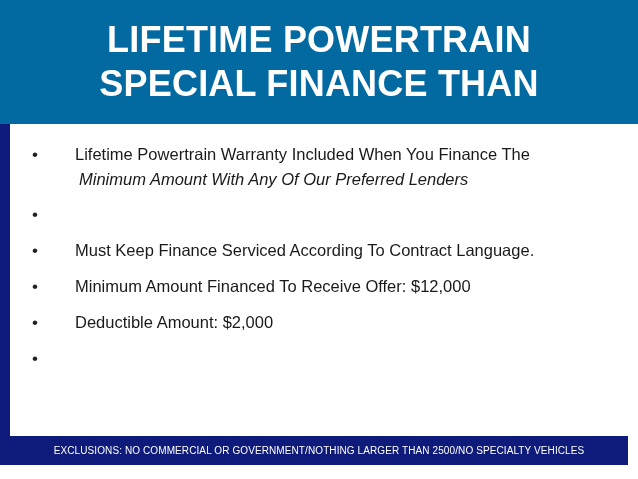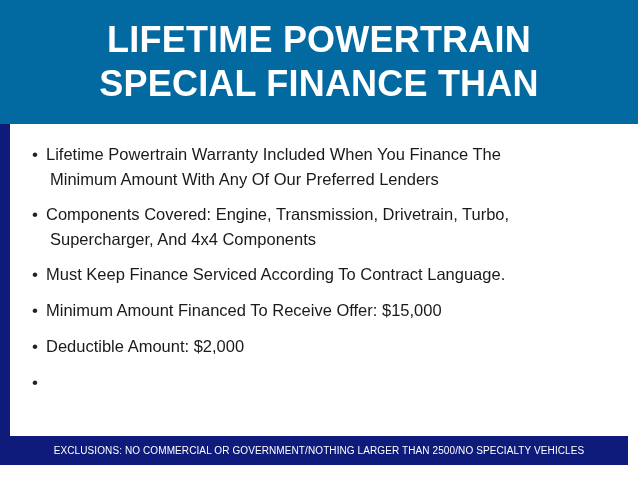--- a/index.html
+++ b/index.html
@@ -74,24 +74,26 @@
     color: #222222;
     font-size: 17px;
     line-height: 26px;
     text-align: center;
   }
   .bullet-text {
     color: #1a1a1a;
     font-size: 16.5px;
     line-height: 25px;
     letter-spacing: 0px;
+    margin-left: 29px;
   }
   .bullet-text .l2 {
     display: block;
     padding-left: 4px;
+    font-style: italic;
   }
   
   .footer {
     position: absolute;
     left: 10px;
     top: 436px;
     width: 618px;
     height: 29px;
     background: #0f1b7a;
     display: flex;
@@ -131,37 +133,33 @@
     <div class="bullet">
       <span class="bullet-dot">•</span>
       <span class="bullet-text">
         <span>Lifetime Powertrain Warranty Included When You Finance The</span>
         <span class="l2">Minimum Amount With Any Of Our Preferred Lenders</span>
       </span>
     </div>
 
     <div class="bullet">
       <span class="bullet-dot">•</span>
-      <span class="bullet-text">
-        <span>Components Covered: Engine, Transmission, Drivetrain, Turbo,</span>
-        <span class="l2">Supercharger, And 4x4 Components</span>
-      </span>
     </div>
 
     <div class="bullet">
       <span class="bullet-dot">•</span>
       <span class="bullet-text">
         <span>Must Keep Finance Serviced According To Contract Language.</span>
       </span>
     </div>
 
     <div class="bullet">
       <span class="bullet-dot">•</span>
       <span class="bullet-text">
-        <span>Minimum Amount Financed To Receive Offer: $15,000</span>
+        <span>Minimum Amount Financed To Receive Offer: $12,000</span>
       </span>
     </div>
 
     <div class="bullet">
       <span class="bullet-dot">•</span>
       <span class="bullet-text">
         <span>Deductible Amount: $2,000</span>
       </span>
     </div>
 

